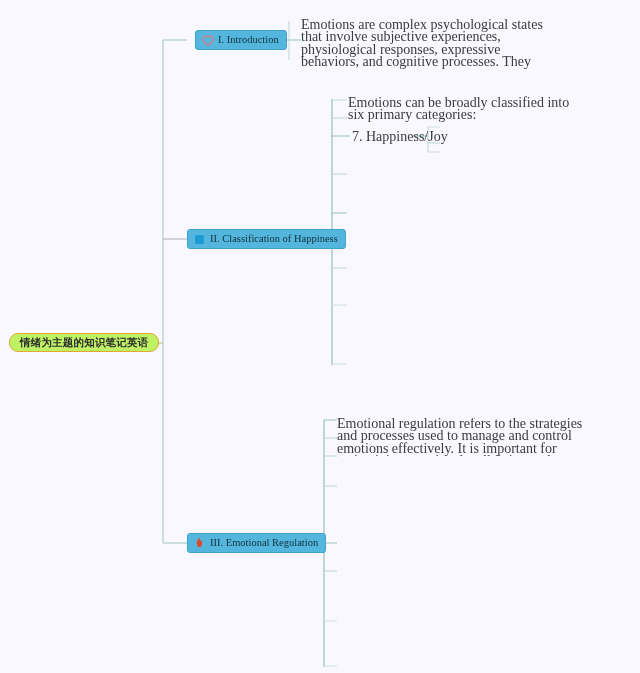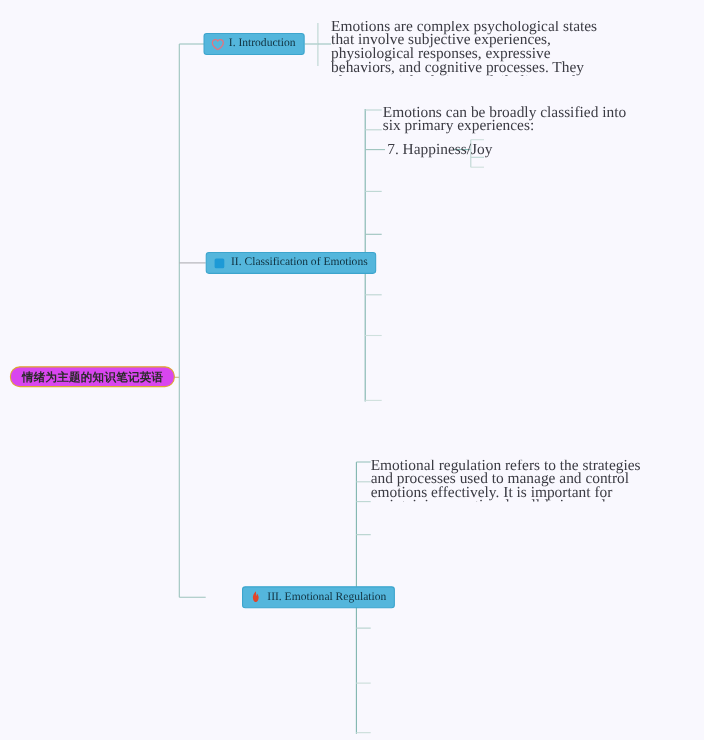--- a/index.html
+++ b/index.html
@@ -31,21 +31,21 @@
   
   .root-node {
     position: absolute;
     left: 9px;
     top: 333px;
     height: 19px;
     box-sizing: border-box;
     padding: 0 10px;
     display: flex;
     align-items: center;
-    background: #d946ef;
+    background: #bef264;
     border: 1px solid #e0a92f;
     border-radius: 9px;
     font-size: 10.5px;
     color: #2b2b2b;
     white-space: nowrap;
     font-family: "DejaVu Sans", sans-serif;
     font-weight: bold;
     letter-spacing: 0.2px;
   }
 
@@ -69,23 +69,23 @@
     width: 13px;
     height: 13px;
     display: inline-flex;
     align-items: center;
     justify-content: center;
     flex: 0 0 auto;
   }
   .topic-node .ico svg { display: block; }
   .topic-label { line-height: 1; }
 
-  #node-intro   { left: 185px; top: 30px;  }
+  #node-intro   { left: 195px; top: 30px;  }
   #node-class   { left: 187px; top: 229px; }
-  #node-regul   { left: 187px; top: 533px; margin-left: 33px; }
+  #node-regul   { left: 187px; top: 533px; }
 
   
   .text-leaf {
     position: absolute;
     font-size: 14px;
     line-height: 12.4px;
     color: #3a3a42;
     white-space: normal;
   }
   #leaf-intro-body {
@@ -180,24 +180,24 @@
   </div>
 
   <div class="text-leaf" id="leaf-intro-body">Emotions are complex psychological states that involve subjective experiences, physiological responses, expressive behaviors, and cognitive processes. They play a crucial role in our daily lives and greatly influence our perceptions, thoughts, and behaviors.</div>
 
   <div class="topic-node" id="node-class">
     <span class="ico">
       <svg width="11" height="11" viewBox="0 0 20 20">
         <rect x="2" y="2" width="16" height="16" rx="2.5" fill="#1d9ad6"></rect>
       </svg>
     </span>
-    <span class="topic-label">II. Classification of Emotions</span>
-  </div>
-
-  <div class="text-leaf" id="leaf-class-intro">Emotions can be broadly classified into six primary experiences:</div>
+    <span class="topic-label">II. Classification of Happiness</span>
+  </div>
+
+  <div class="text-leaf" id="leaf-class-intro">Emotions can be broadly classified into six primary categories:</div>
 
   <div class="text-leaf" id="leaf-happiness">7. Happiness/Joy</div>
 
   <div class="topic-node" id="node-regul">
     <span class="ico">
       <svg width="11" height="12" viewBox="0 0 20 22">
         <path d="M10 1 C10 1 5.2 6.2 5.2 11.2 C5.2 15.6 7.4 19 10 19
                  C12.6 19 14.8 15.6 14.8 11.2 C14.8 8.6 13.2 6.2 12 4.8
                  C12.1 7 11.3 8.4 10.4 9 C10.9 6.4 10.6 3.2 10 1 Z" fill="#e0452a"></path>
       </svg>

